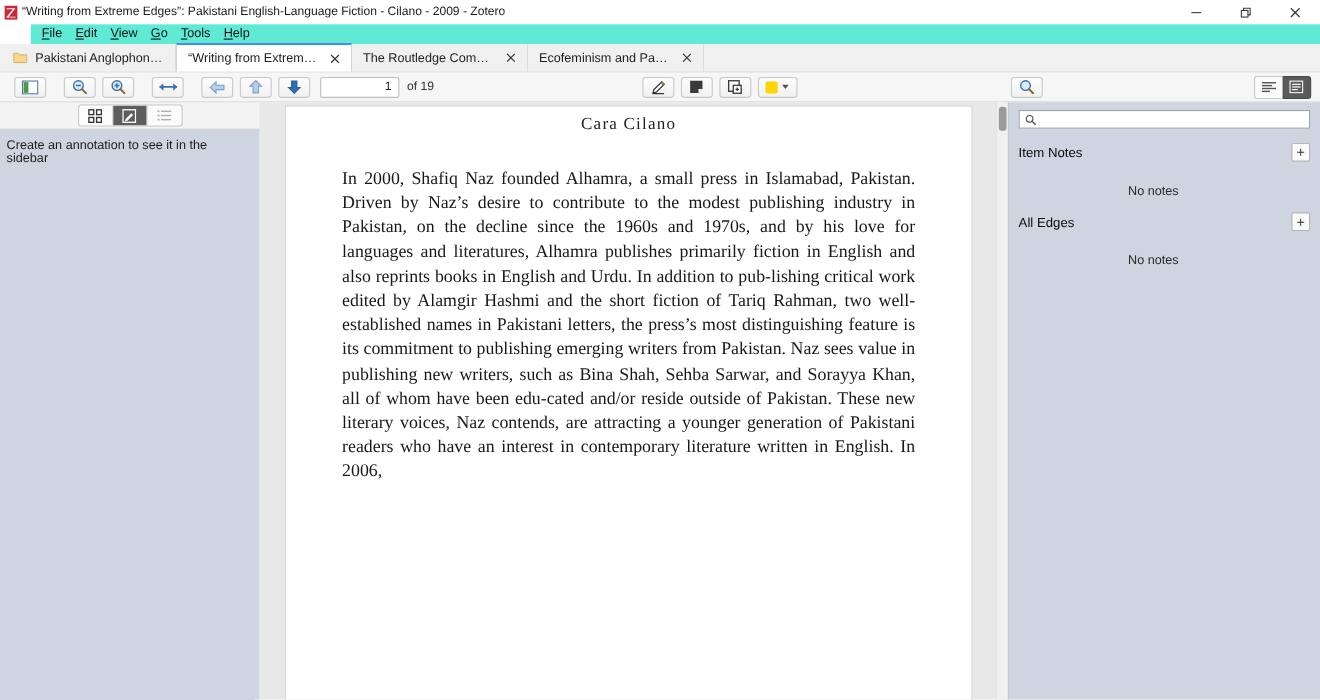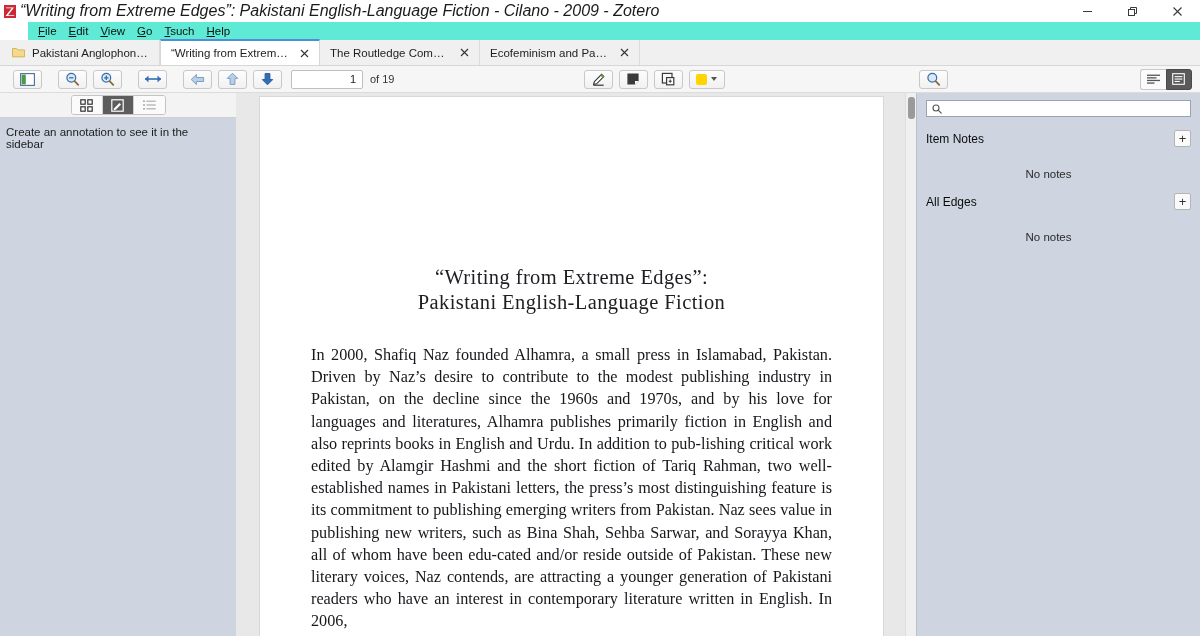--- a/index.html
+++ b/index.html
@@ -19,24 +19,23 @@
     position: relative;
     border-bottom: 0;
   }
   .logo {
     width: 20px; height: 22px;
     display: flex; align-items: center; justify-content: center;
     flex: 0 0 20px;
   }
   .logo svg { display: block; }
   .title-text {
-    font-size: 16px; color: #1a1a1a;
+    font-size: 11px; color: #1a1a1a;
     white-space: nowrap; overflow: hidden;
     line-height: 22px;
-    font-style: italic;
   }
   .wincontrols {
     position: absolute; right: 0; top: 0;
     height: 22px; display: flex;
   }
   .wc-btn {
     width: 45px; height: 22px;
     display: flex; align-items: center; justify-content: center;
     color: #3a3a3a;
   }
@@ -349,21 +348,21 @@
       </svg>
     </div>
   </div>
 </div>
 
 <div class="menubar">
   <div class="menu-item"><span class="acc">F</span><span>ile</span></div>
   <div class="menu-item"><span class="acc">E</span><span>dit</span></div>
   <div class="menu-item"><span class="acc">V</span><span>iew</span></div>
   <div class="menu-item"><span class="acc">G</span><span>o</span></div>
-  <div class="menu-item"><span class="acc">T</span><span>such</span></div>
+  <div class="menu-item"><span class="acc">T</span><span>ools</span></div>
   <div class="menu-item"><span class="acc">H</span><span>elp</span></div>
 </div>
 
 <div class="tabbar">
   <div class="tab lib">
     <svg class="folder-icon" width="13" height="11" viewBox="0 0 13 11">
       <path d="M0.5 1.5h4l1.2 1.4h6.8v7H0.5z" fill="#f6d98a" stroke="#c9a94b" stroke-width="0.8"></path>
     </svg>
     <span class="tab-label">Pakistani Anglophone L...</span>
   </div>
@@ -556,24 +555,21 @@
         </div>
       </div>
     </div>
 
 
     <div class="sb-empty">Create an annotation to see it in the sidebar</div>
   </div>
 
   <div class="reader">
     <div class="page">
-      <div class="doc-title">
-        <div>“Writing from Extreme Edges”:</div>
-        <div>Pakistani English-Language Fiction</div>
-      </div>
+      <div class="doc-author">Cara Cilano</div>
       <div class="doc-body">In 2000, Shafiq Naz founded Alhamra, a small press in Islamabad, Pakistan. Driven by Naz’s desire to contribute to the modest publishing industry in Pakistan, on the decline since the 1960s and 1970s, and by his love for languages and literatures, Alhamra publishes primarily fiction in English and also reprints books in English and Urdu. In addition to pub-lishing critical work edited by Alamgir Hashmi and the short fiction of Tariq Rahman, two well-established names in Pakistani letters, the press’s most distinguishing feature is its commitment to publishing emerging writers from Pakistan. Naz sees value in publishing new writers, such as Bina Shah, Sehba Sarwar, and Sorayya Khan, all of whom have been edu-cated and/or reside outside of Pakistan. These new literary voices, Naz contends, are attracting a younger generation of Pakistani readers who have an interest in contemporary literature written in English. In 2006,</div>
     </div>
 
     <div class="vscroll">
       <div class="vthumb"></div>
     </div>
   </div>
 
   <div class="rightpanel">
     <div class="rp-search">

